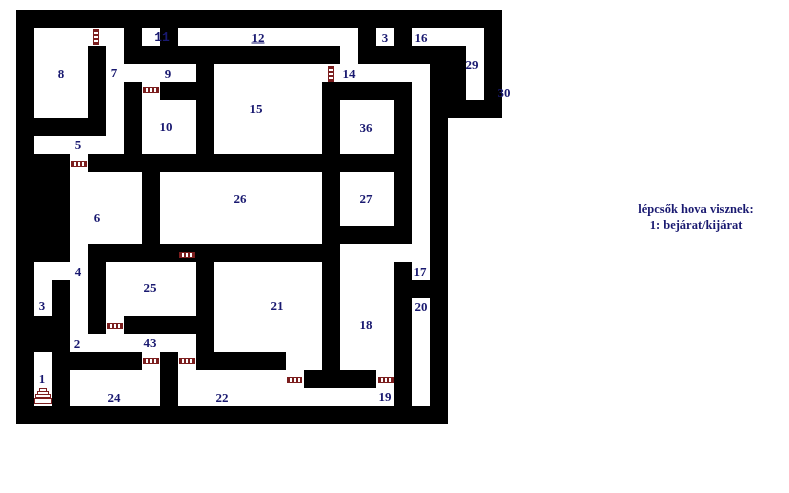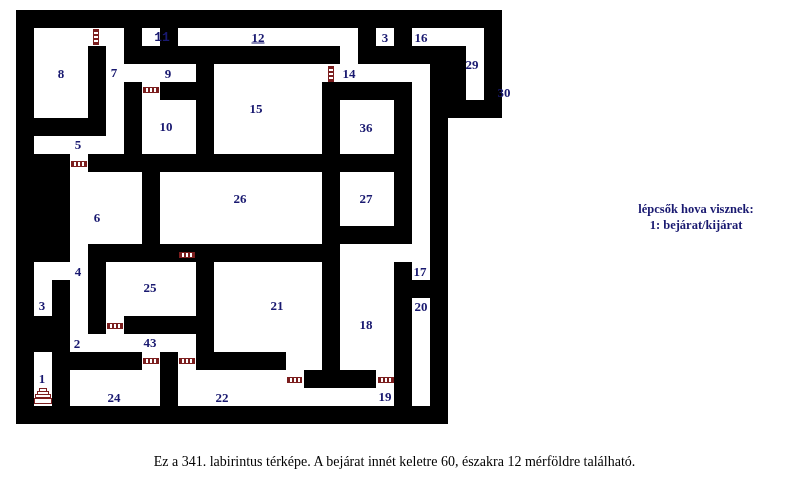--- a/index.html
+++ b/index.html
@@ -114,14 +114,13 @@
       <span class="room-label" style="left: 366px; top: 127px;">36</span>
       <span class="room-label" style="left: 472px; top: 37px; margin-top: 27px;">29</span>
       <span class="room-label" style="left: 474px; top: 92px; margin-left: 30px;">30</span>
     </div>
 
   <div class="legend">
     <div>lépcsők hova visznek:</div>
     <div>1: bejárat/kijárat</div>
   </div>
 
-  <div class="caption">Ez a 341. labirintus térképe. A bejárat innét keletre 60, északra 12 mérföldre található.</div>
 </div>
 
 </body></html>

